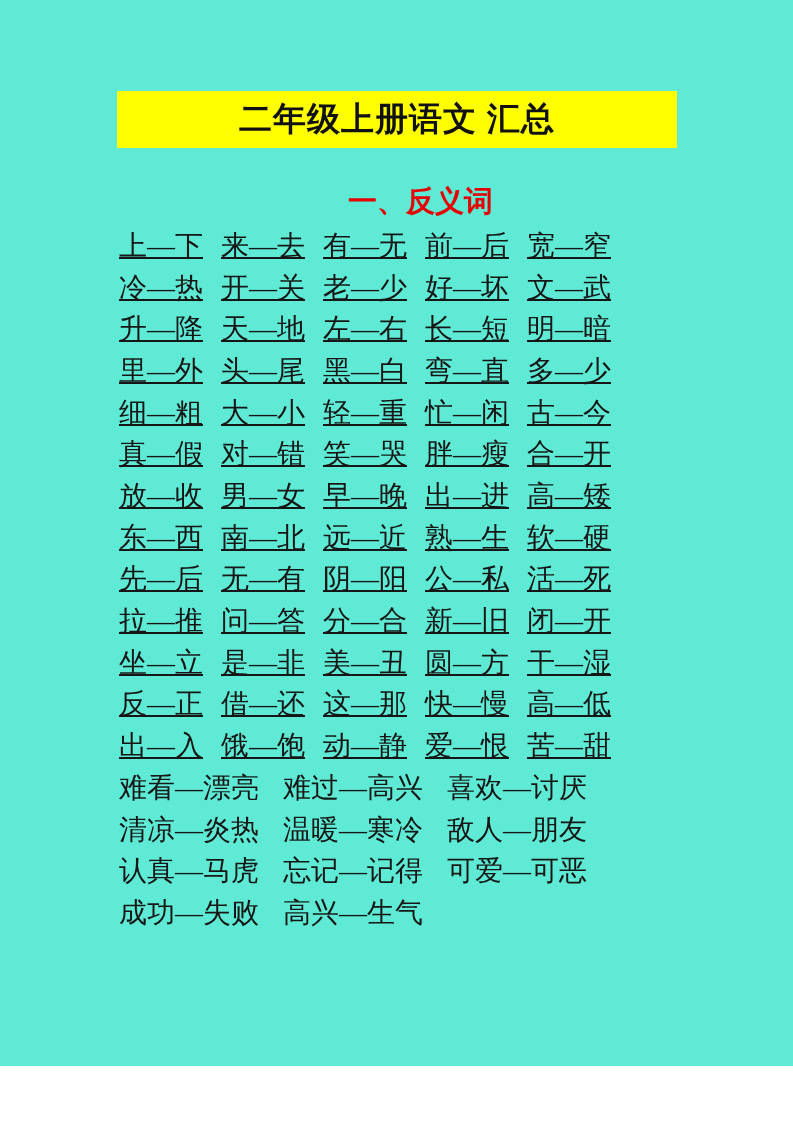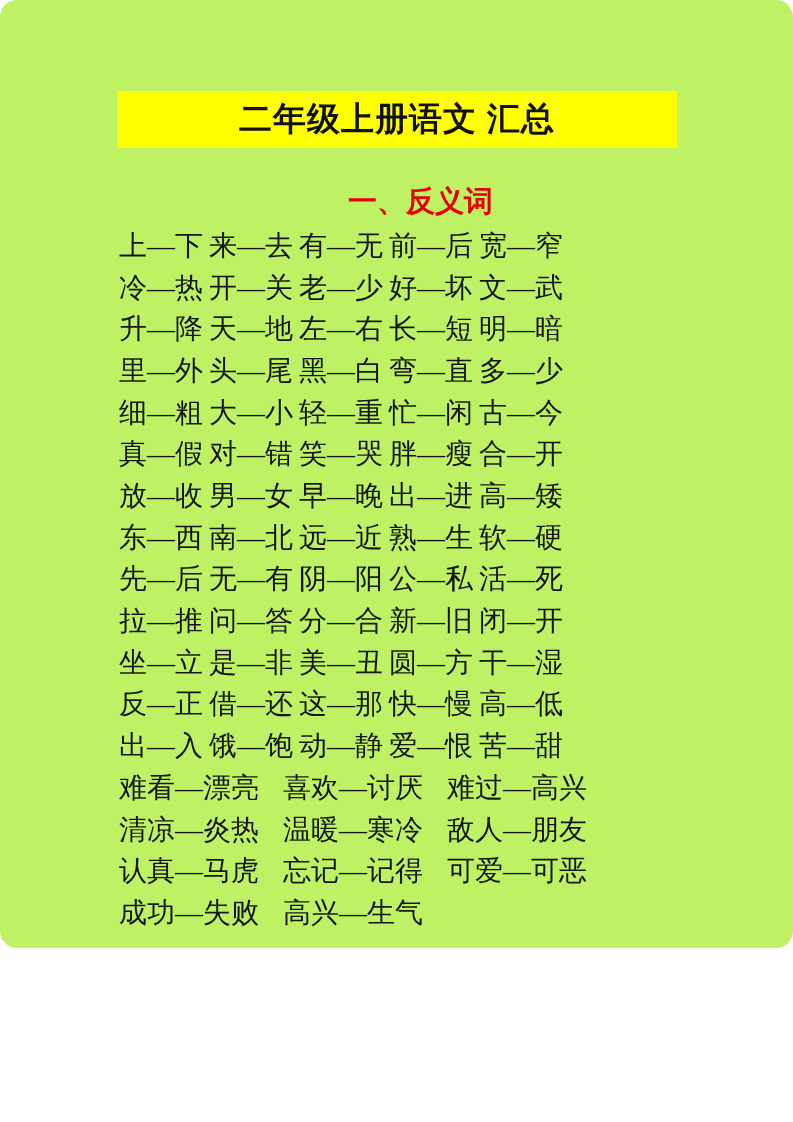--- a/index.html
+++ b/index.html
@@ -3,26 +3,25 @@
 <meta charset="utf-8">
 <style>
   html, body {
     margin: 0;
     padding: 0;
     background: #ffffff;
   }
   .page {
     position: relative;
     width: 793px;
-    height: 948px;
-    background: #bef264;
+    height: 1066px;
+    background: #5eead4;
     overflow: hidden;
     font-family: "Liberation Serif", "DejaVu Serif", serif;
     color: #111111;
-    border-radius: 17px;
   }
   .title-bar {
     position: absolute;
     left: 117px;
     top: 91px;
     width: 560px;
     height: 57px;
     background: #ffff00;
     display: flex;
     align-items: center;
@@ -61,21 +60,22 @@
     color: #161616;
   }
   .grid .pair {
     white-space: nowrap;
     line-height: 1;
   }
   .grid-five {
     top: 225px;
     grid-template-columns: repeat(5, 84px);
     grid-auto-rows: 41.7px;
-    column-gap: 6px;
+    column-gap: 18px;
+    text-decoration: underline;
   }
   .grid-three {
     top: 767px;
     grid-template-columns: repeat(3, 152px);
     grid-auto-rows: 41.7px;
     column-gap: 12px;
   }
 </style>
 </head>
 <body>
@@ -151,22 +151,22 @@
       <span class="pair">高—低</span>
       <span class="pair">出—入</span>
       <span class="pair">饿—饱</span>
       <span class="pair">动—静</span>
       <span class="pair">爱—恨</span>
       <span class="pair">苦—甜</span>
     </div>
 
   <div class="grid grid-three">
       <span class="pair">难看—漂亮</span>
+      <span class="pair">难过—高兴</span>
       <span class="pair">喜欢—讨厌</span>
-      <span class="pair">难过—高兴</span>
       <span class="pair">清凉—炎热</span>
       <span class="pair">温暖—寒冷</span>
       <span class="pair">敌人—朋友</span>
       <span class="pair">认真—马虎</span>
       <span class="pair">忘记—记得</span>
       <span class="pair">可爱—可恶</span>
       <span class="pair">成功—失败</span>
       <span class="pair">高兴—生气</span>
     </div>
 

